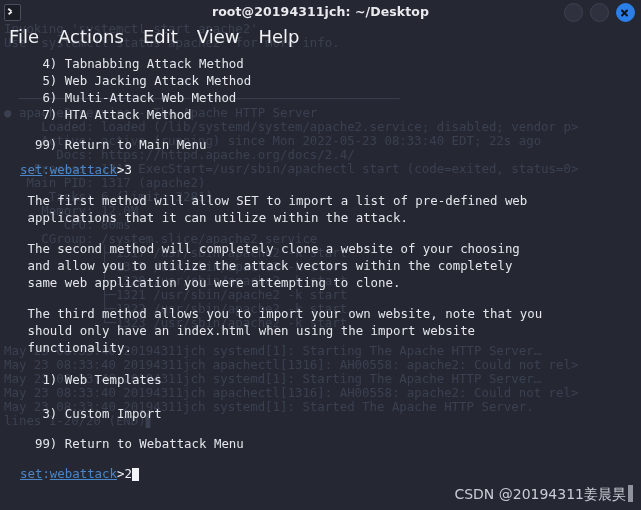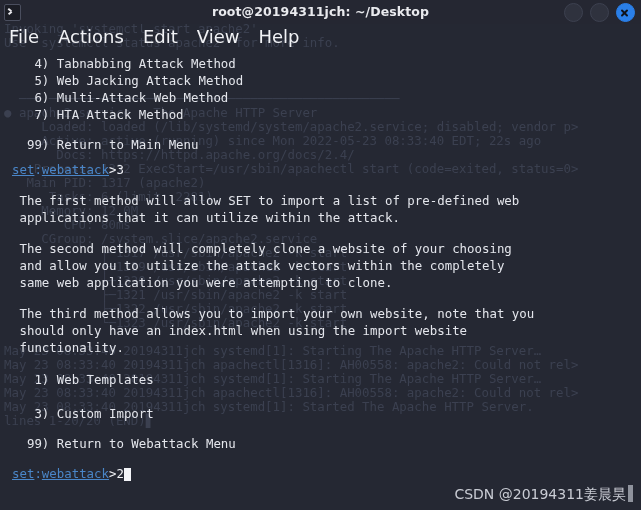--- a/index.html
+++ b/index.html
@@ -133,21 +133,21 @@
     font-size: 12.4px;
     line-height: 14px;
     color: #3b4050;
     white-space: pre;
     letter-spacing: 0px;
   }
 
   
   .term-layer {
     position: absolute;
-    left: 8px; top: 0;
+    left: 16px; top: 0;
     width: 531px;
     height: 510px;
     z-index: 10;
     pointer-events: none;
   }
   .tline {
     position: absolute;
     left: 4px;
     font-family: "DejaVu Sans Mono", "Liberation Mono", monospace;
     font-size: 12.4px;

